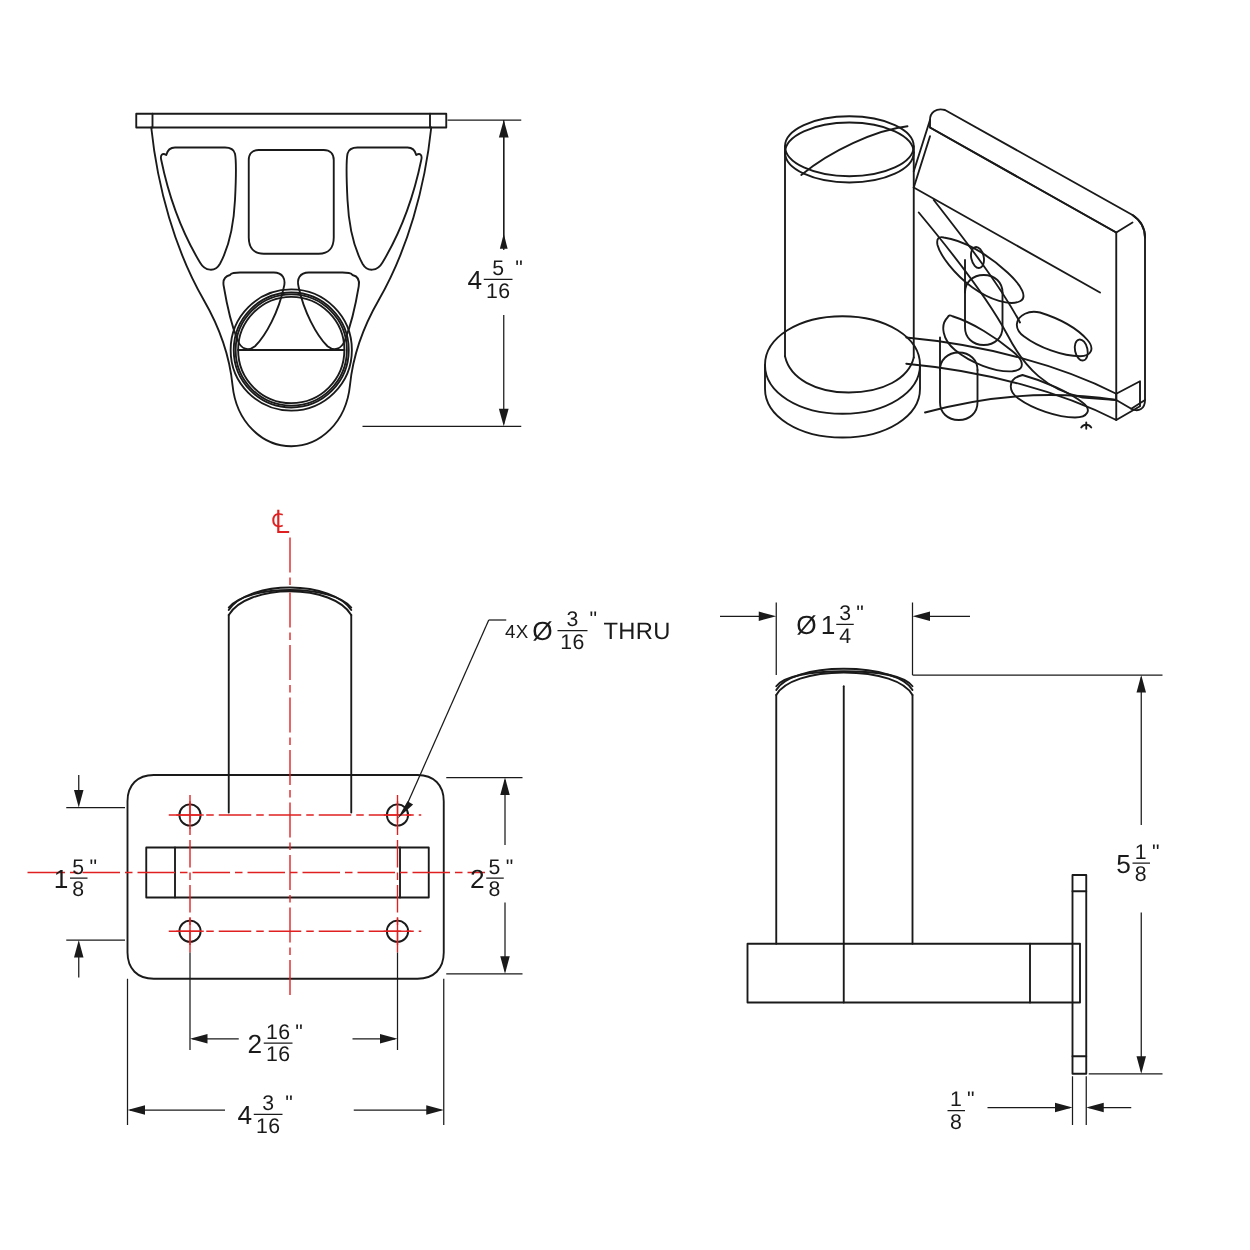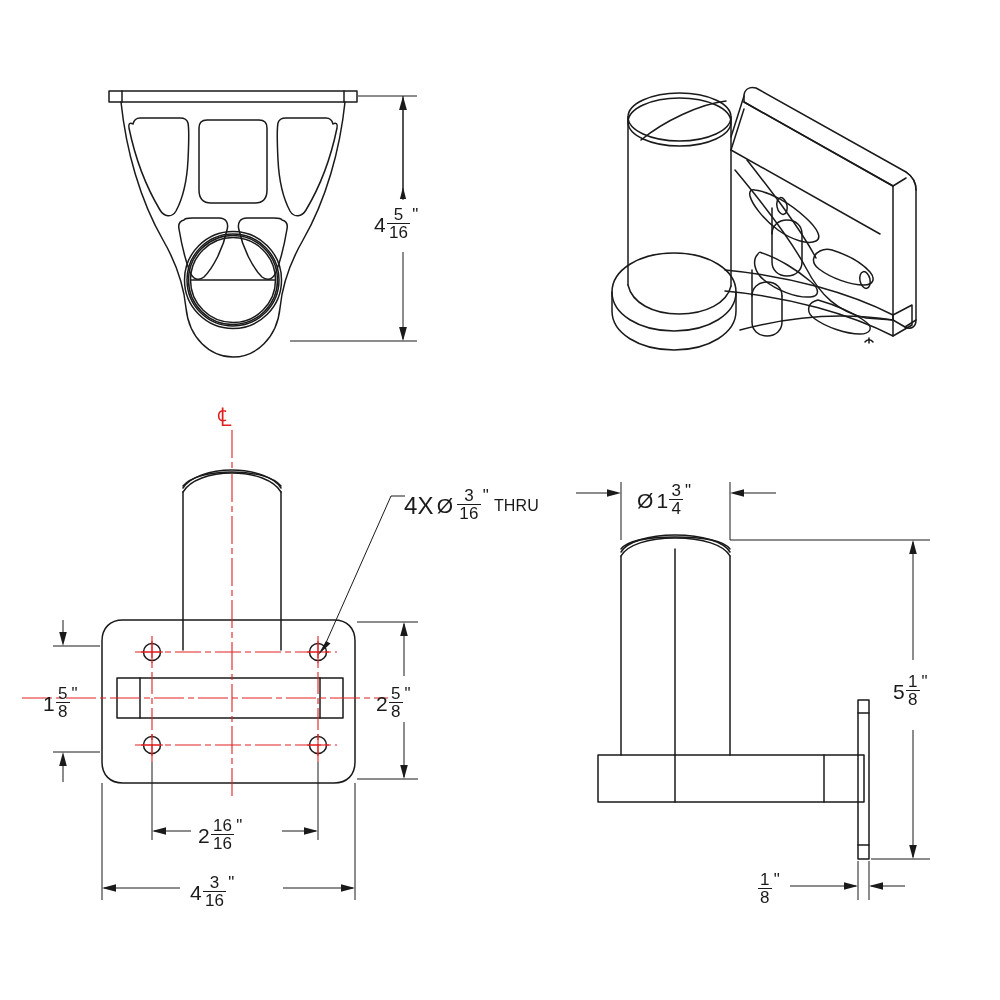--- a/index.html
+++ b/index.html
@@ -50,22 +50,22 @@
   .frac .num { padding: 0 2px; }
   .frac .den { padding: 0 2px; border-top: 1.2px solid #1a1a1a; }
   .whole { font-size: 21px; }
   .inchmark {
     font-size: 17px;
     align-self: flex-start;
     margin-left: 1px;
     margin-top: -1px;
   }
   .dia { font-size: 21px; margin-right: 3px; }
-  .suffix { font-size: 16px; margin-left: 5px; }
-  .prefix { font-size: 24px; margin-right: 3px; }
+  .suffix { font-size: 19px; margin-left: 5px; }
+  .prefix { font-size: 15px; margin-right: 3px; }
   .cl-symbol {
     position: absolute;
     color: #e02020;
     font-family: "Liberation Serif", serif;
     font-size: 26px;
     line-height: 1;
     letter-spacing: -5px;
   }
 </style>
 </head>

